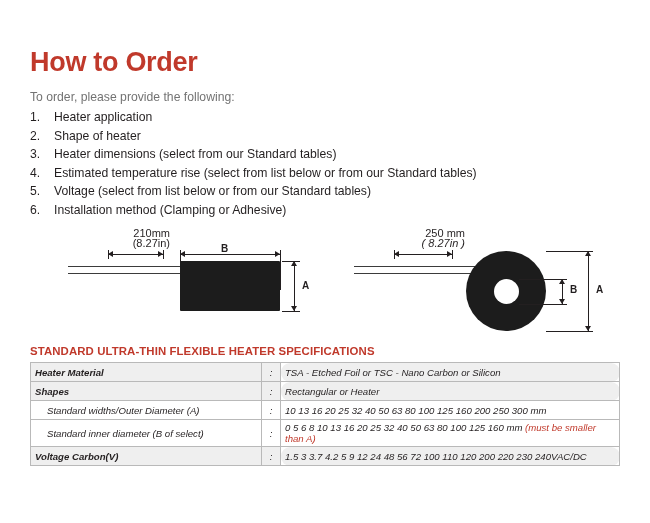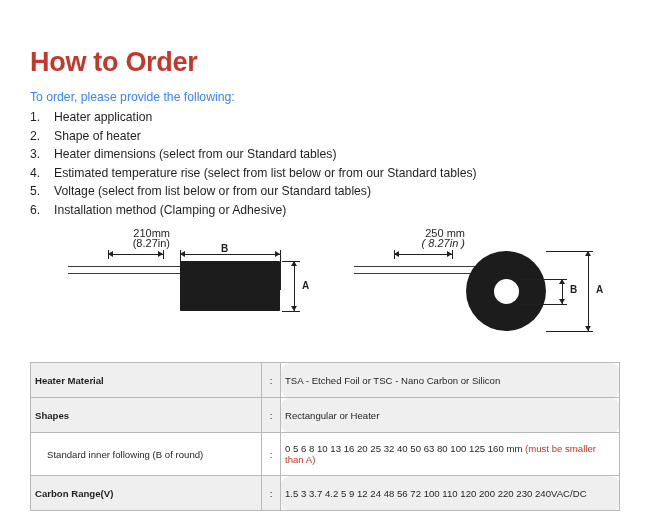--- a/index.html
+++ b/index.html
@@ -28,21 +28,21 @@
     font-size: 27px;
     font-weight: bold;
     color: #c0392b;
     letter-spacing: -0.3px;
   }
   .intro {
     position: absolute;
     left: 30px;
     top: 90px;
     font-size: 12.2px;
-    color: #3b82f6;
+    color: #737373;
   }
   .steps {
     position: absolute;
     left: 30px;
     top: 108px;
     width: 600px;
   }
   .step {
     display: flex;
     font-size: 12.2px;
@@ -139,23 +139,24 @@
   table.spec {
     position: absolute;
     left: 30px;
     top: 362px;
     width: 590px;
     border-collapse: collapse;
     font-size: 9.6px;
   }
   table.spec td {
     border: 1px solid #b9b9b9;
-    padding: 10px 4px;
+    padding: 2px 4px;
     vertical-align: middle;
     height: 14px;
+    font-style: italic;
   }
   td.k {
     width: 210px;
     font-weight: bold;
     background: #efefef;
   }
   td.k.sub {
     font-weight: normal;
     padding-left: 16px;
   }
@@ -261,42 +262,48 @@
     <div class="hline" style="left:519px; top:76px; width:48px;"></div>
 
     <div class="lbl" style="left:596px; top:56px;">A</div>
     <div class="vline" style="left:588px; top:23px; height:80px;"></div>
     <div class="arrow-u" style="left:585px; top:23px;"></div>
     <div class="arrow-d" style="left:585px; top:98px;"></div>
     <div class="hline" style="left:546px; top:23px; width:47px;"></div>
     <div class="hline" style="left:546px; top:103px; width:47px;"></div>
   </div>
 
+  <div class="spec-title">STANDARD ULTRA-THIN FLEXIBLE HEATER SPECIFICATIONS</div>
 
   <table class="spec">
     <tbody>
       <tr>
         <td class="k">Heater Material</td>
         <td class="c">:</td>
         <td class="v">TSA  -  Etched Foil  or   TSC - Nano Carbon  or  Silicon</td>
       </tr>
       <tr>
         <td class="k">Shapes</td>
         <td class="c">:</td>
         <td class="v">Rectangular or Heater</td>
       </tr>
       <tr class="white">
-        <td class="k sub">Standard inner following (B of round)</td>
+        <td class="k sub">Standard widths/Outer Diameter (A)</td>
+        <td class="c">:</td>
+        <td class="v">10  13  16  20  25  32  40  50  63  80  100  125  160  200  250 300 mm</td>
+      </tr>
+      <tr class="white">
+        <td class="k sub">Standard inner diameter (B of select)</td>
         <td class="c">:</td>
         <td class="v">
           <span>0  5  6  8  10  13  16  20  25  32  40  50  63  80  100  125  160 mm</span>
           <span class="red">(must be smaller than A)</span>
         </td>
       </tr>
       <tr>
-        <td class="k">Carbon Range(V)</td>
+        <td class="k">Voltage Carbon(V)</td>
         <td class="c">:</td>
         <td class="v">1.5  3  3.7  4.2  5  9  12  24  48  56  72  100  110  120  200  220  230  240VAC/DC</td>
       </tr>
     </tbody>
   </table>
 
 </div>
 
 </body></html>

